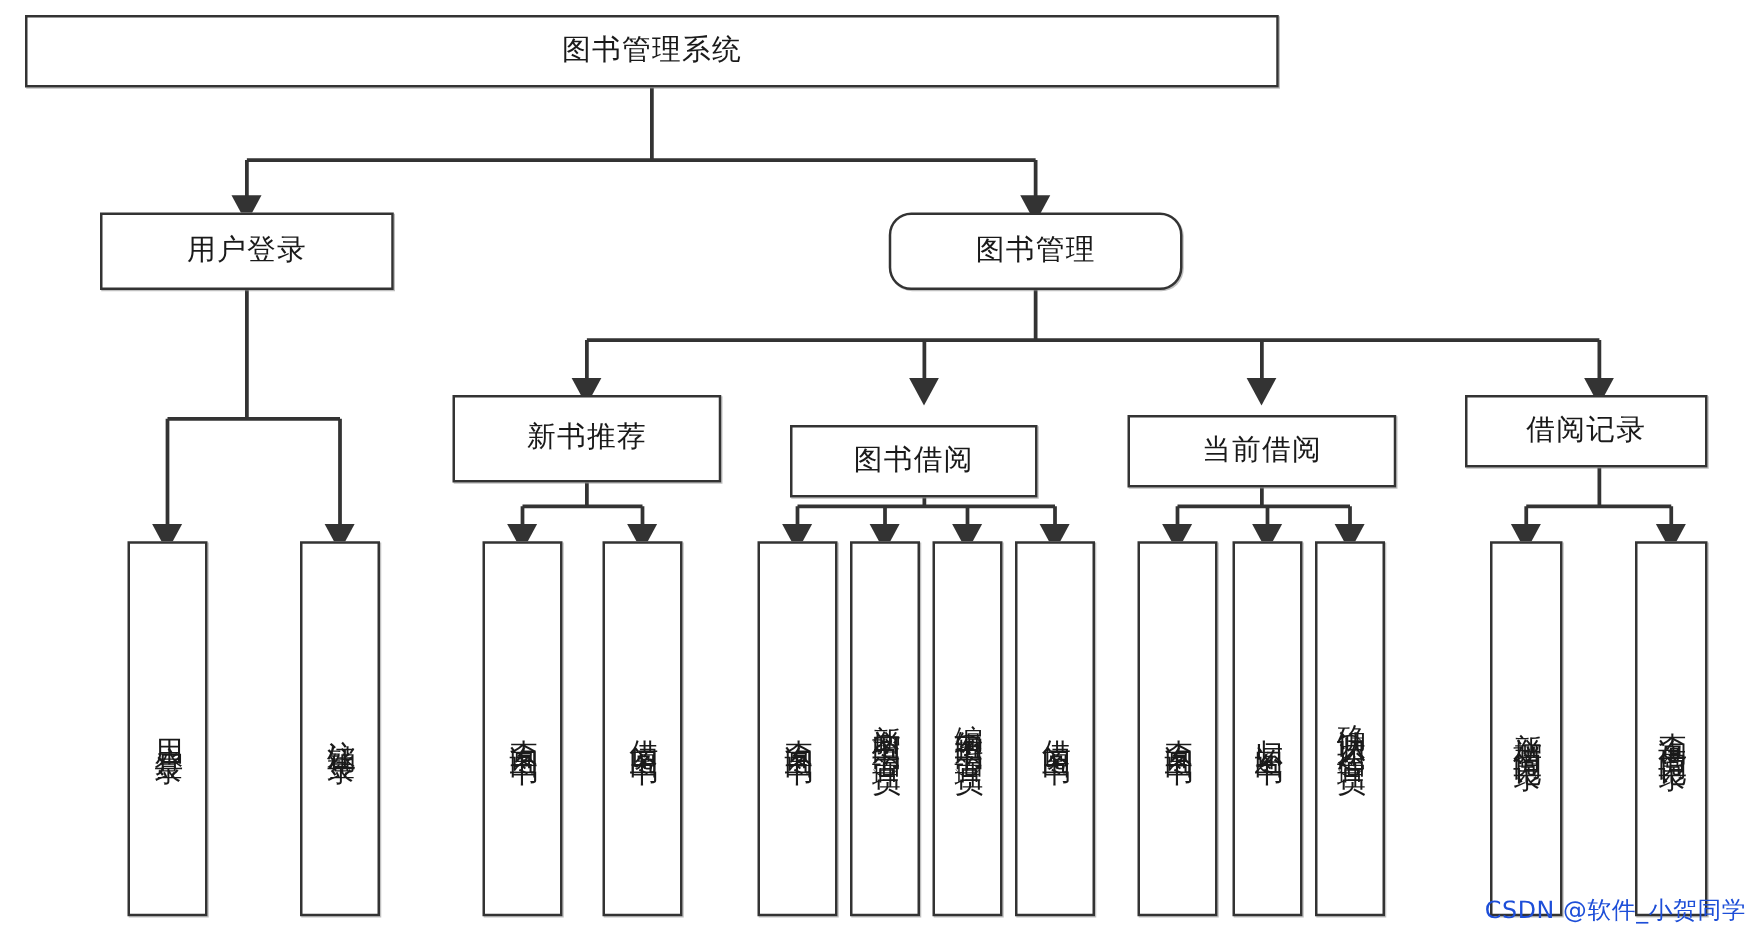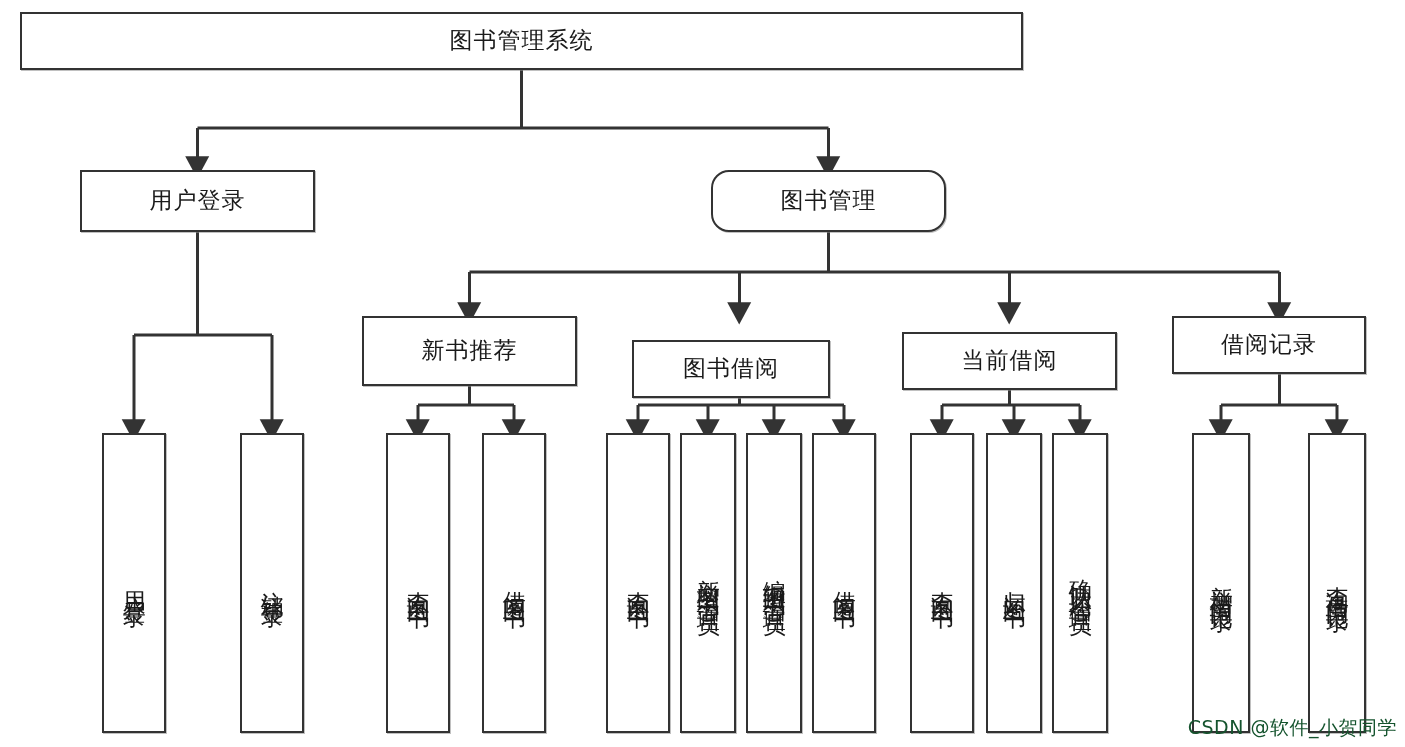--- a/index.html
+++ b/index.html
@@ -58,21 +58,21 @@
   }
   .node-label {
     display: block;
     white-space: nowrap;
   }
   #watermark {
     position: absolute;
     right: 8px;
     bottom: 6px;
     font-size: 19px;
-    color: #14532d;
+    color: #1d4ed8;
     letter-spacing: 0.5px;
     white-space: nowrap;
     font-family: "DejaVu Sans", "Liberation Sans", sans-serif;
   }
 </style>
 </head>
 <body>
 
 <div id="diagram-root">
 

